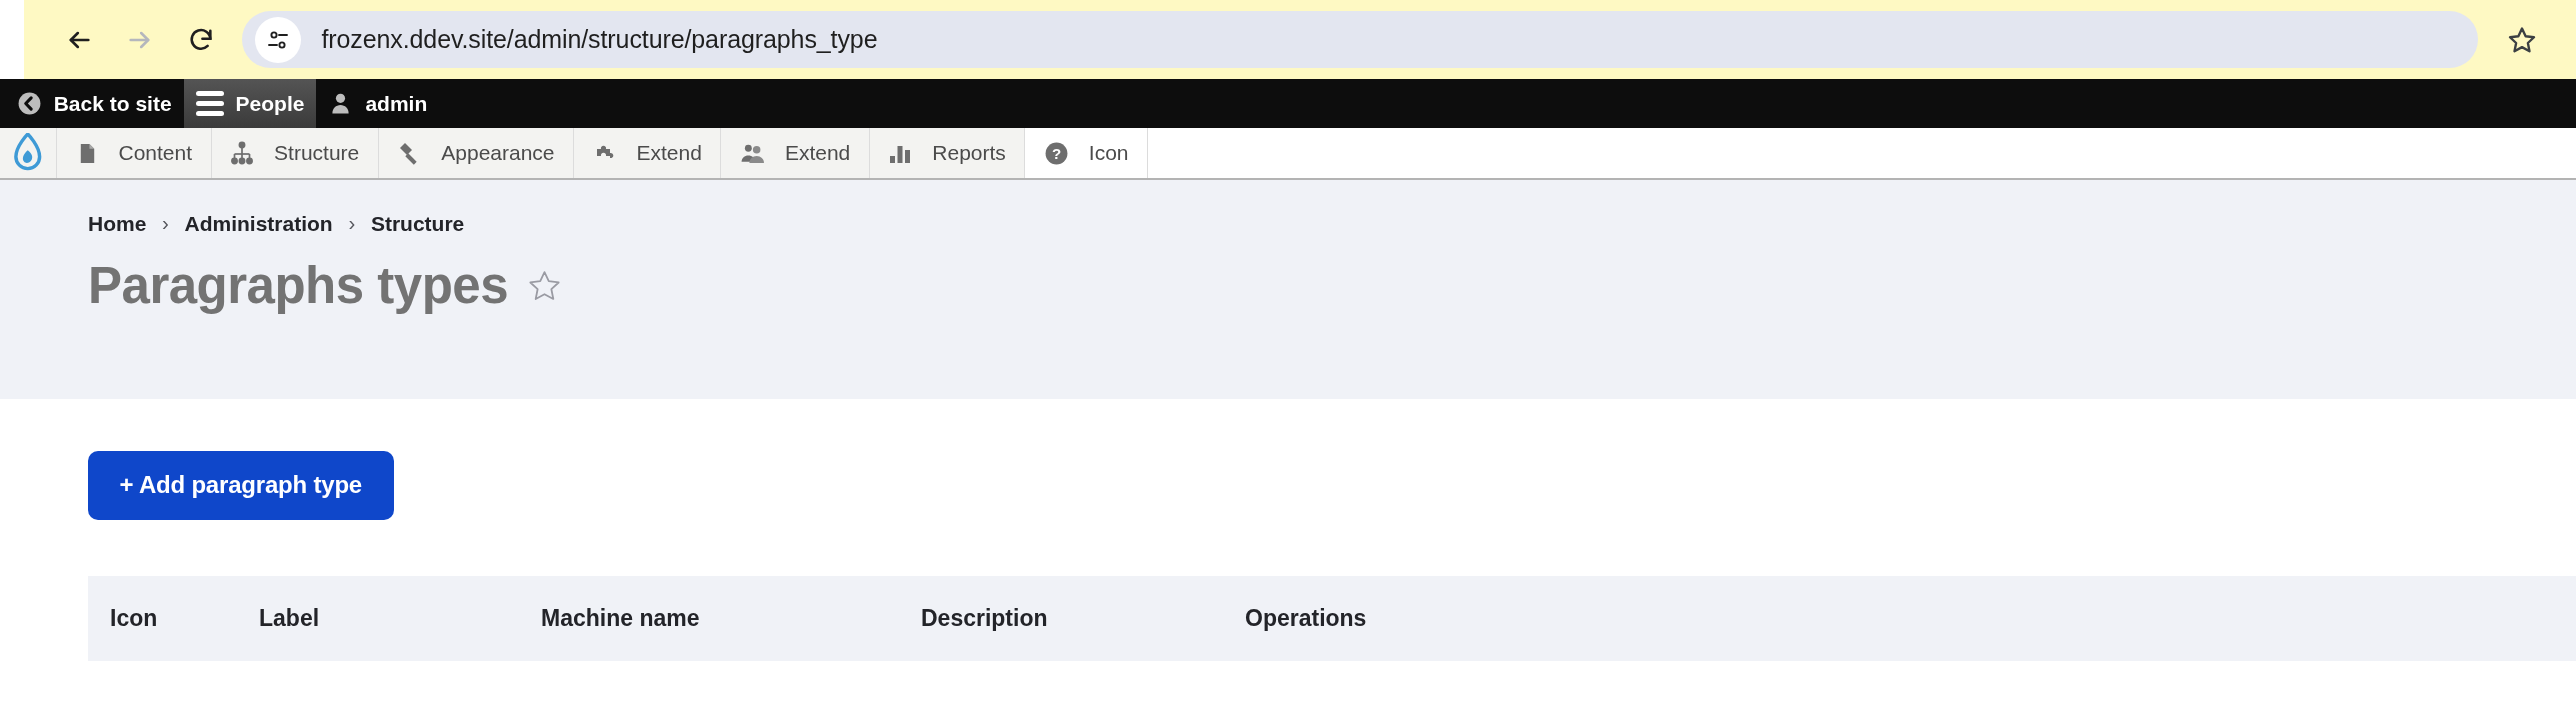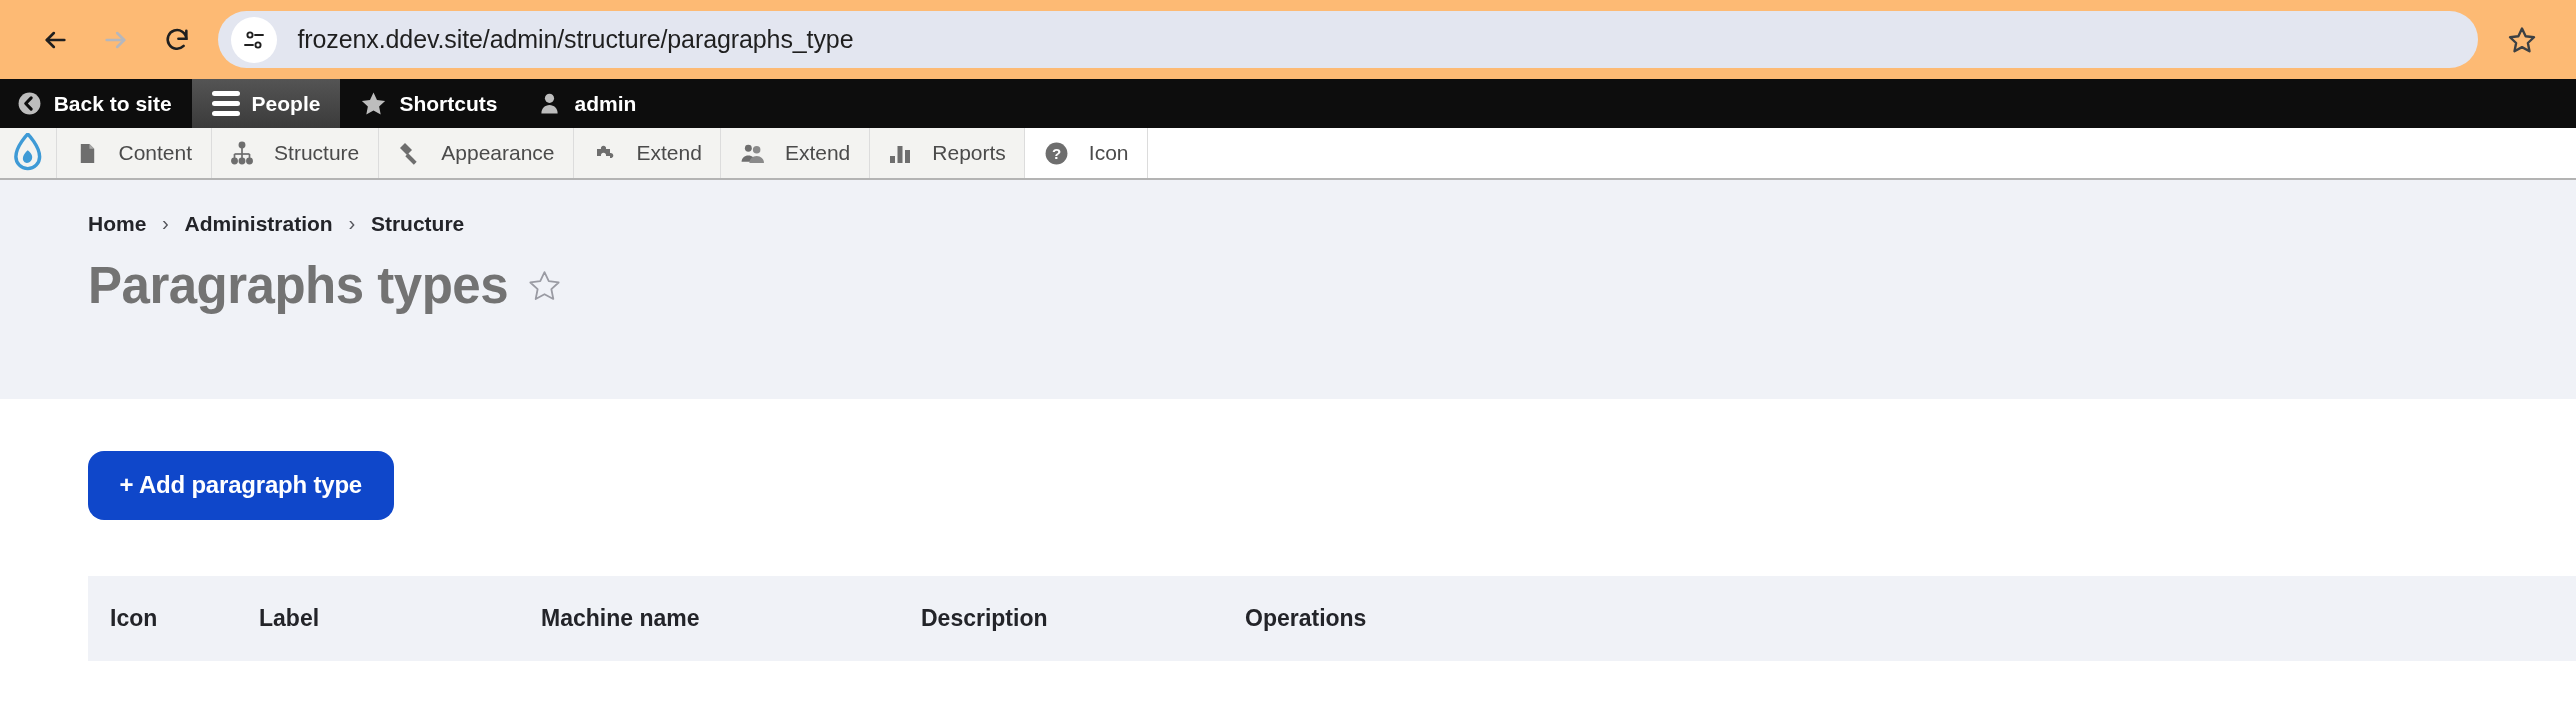--- a/index.html
+++ b/index.html
@@ -6,25 +6,26 @@
   html, body {
     width: 2576px; height: 719px;
     font-family: "Liberation Sans", sans-serif;
     background: #ffffff;
     overflow: hidden;
   }
 
   
   .browser-bar {
     height: 79px;
-    background: #fdba74;
+    background: #fef9c3;
     display: flex;
     align-items: center;
     padding: 0 24px;
     gap: 0;
+    margin-left: 24px;
   }
   .nav-btn {
     width: 61px; height: 61px;
     display: flex; align-items: center; justify-content: center;
     border-radius: 50%;
   }
   .omnibox {
     flex: 1;
     height: 57px;
     background: #e3e6f0;
@@ -59,21 +60,21 @@
   .admin-bar {
     height: 49px;
     background: #0d0d0d;
     display: flex;
     align-items: stretch;
   }
   .admin-item {
     display: flex;
     align-items: center;
     gap: 12px;
-    padding: 0 20px;
+    padding: 0 12px;
     color: #ffffff;
     font-size: 21px;
     font-weight: bold;
     white-space: nowrap;
   }
   .admin-item.first { padding-left: 16.7px; }
   .admin-item.active {
     background: linear-gradient(to bottom, #545454 0%, #3b3b3b 100%);
   }
   .hamburger { display: flex; flex-direction: column; gap: 4.6px; }
@@ -142,21 +143,21 @@
     padding-left: 88px;
   }
   .add-btn {
     margin-top: 52px;
     display: inline-flex;
     align-items: center;
     background: #0f47ca;
     color: #ffffff;
     font-size: 24px;
     font-weight: bold;
-    border-radius: 16px;
+    border-radius: 10px;
     padding: 20.4px 31.5px;
     border: none;
     cursor: pointer;
     letter-spacing: -0.2px;
   }
 
   .table-wrap { margin-top: 56px; margin-right: 0; }
   table { border-collapse: collapse; width: 2488px; table-layout: fixed; }
   thead th {
     background: #f0f2f7;
@@ -227,26 +228,20 @@
 
   <div class="admin-item active">
     <span class="hamburger">
         <span></span>
         <span></span>
         <span></span>
       </span>
     <span>People</span>
   </div>
 
-  <div class="admin-item">
-    <svg width="27" height="27" viewBox="0 0 24 24" fill="#bdbdbd">
-      <polygon points="12,2.3 15.1,8.9 22.3,9.8 17.0,14.7 18.4,21.8 12,18.3 5.6,21.8 7.0,14.7 1.7,9.8 8.9,8.9"></polygon>
-    </svg>
-    <span>Shortcuts</span>
-  </div>
 
   <div class="admin-item">
     <svg width="25" height="25" viewBox="0 0 24 24" fill="#bdbdbd">
       <circle cx="12" cy="7" r="4.4"></circle>
       <path d="M4.2 21.5c0-4.6 3.5-8 7.8-8s7.8 3.4 7.8 8z"></path>
     </svg>
     <span>admin</span>
   </div>
 </div>
 

